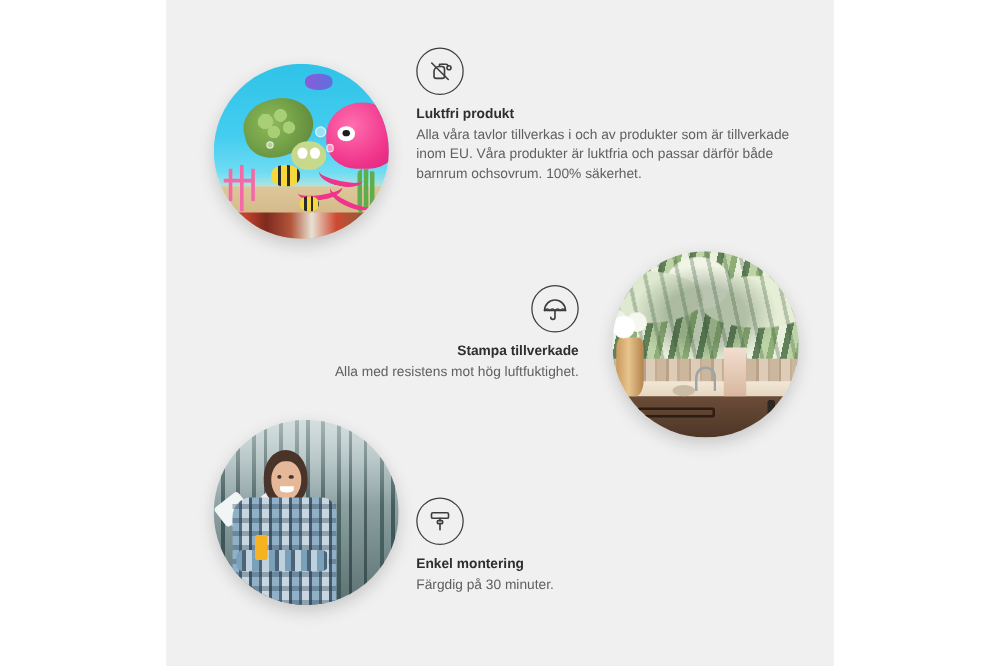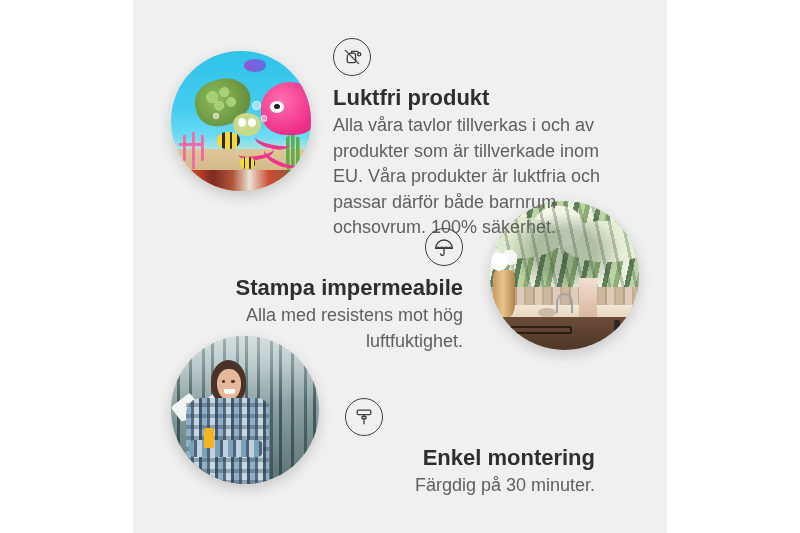--- a/index.html
+++ b/index.html
@@ -267,39 +267,39 @@
   
   .feature { position: absolute; }
   .icon-circle {
     width: 38px; height: 38px;
     border: 1.6px solid #3d3d3d;
     border-radius: 50%;
     display: flex; align-items: center; justify-content: center;
     box-sizing: border-box;
   }
   .feature-title {
-    font-size: 22px;
+    font-size: 11px;
     font-weight: bold;
     color: #2e2e2e;
     margin: 9px 0 3px 0;
     line-height: 1.15;
   }
   .feature-desc {
-    font-size: 18px;
+    font-size: 11px;
     color: #5f5f5f;
     line-height: 1.42;
   }
 
   #feature-odour { left: 200px; top: 38px; width: 300px; text-align: left; }
   #feature-odour .icon-circle { margin-left: 0; }
 
   #feature-water { left: 80px; top: 228px; width: 250px; text-align: right; }
   #feature-water .icon-circle { margin-left: auto; }
 
-  #feature-mount { left: 212px; top: 398px; width: 250px; text-align: right; }
+  #feature-mount { left: 200px; top: 398px; width: 250px; text-align: left; }
   #feature-mount .icon-circle { margin-left: 0; }
 </style>
 </head>
 <body>
 
 <div id="stage">
   <div id="panel">
 
     <div class="photo" id="photo-ocean">
       <div class="inner">
@@ -368,21 +368,21 @@
     </div>
 
     <div class="feature" id="feature-water">
       <div class="icon-circle">
         <svg width="24" height="24" viewBox="0 0 24 24" fill="none" stroke="#3d3d3d" stroke-width="1.3" stroke-linecap="round" stroke-linejoin="round">
           <path d="M3.6 13.4a8.4 8.4 0 0 1 16.8 0z"></path>
           <path d="M3.6 13.4c1.4-1.6 2.8-1.6 4.2 0 1.4-1.6 2.8-1.6 4.2 0 1.4-1.6 2.8-1.6 4.2 0 1.4-1.6 2.8-1.6 4.2 0"></path>
           <path d="M12 13.4v5.4a1.7 1.7 0 0 1-3.4 0"></path>
         </svg>
       </div>
-      <div class="feature-title">Stampa impermeabile</div>
+      <div class="feature-title">Stampa tillverkade</div>
       <div class="feature-desc">Alla med resistens mot hög luftfuktighet.</div>
     </div>
 
     <div class="feature" id="feature-mount">
       <div class="icon-circle">
         <svg width="24" height="24" viewBox="0 0 24 24" fill="none" stroke="#3d3d3d" stroke-width="1.3" stroke-linecap="round" stroke-linejoin="round">
           <rect x="5.2" y="5.2" width="13.6" height="4.4" rx="1.1"></rect>
           <path d="M12 9.6v1.9"></path>
           <rect x="9.9" y="11.5" width="4.2" height="2.4" rx="0.7"></rect>
           <path d="M12 13.9v4.9"></path>

